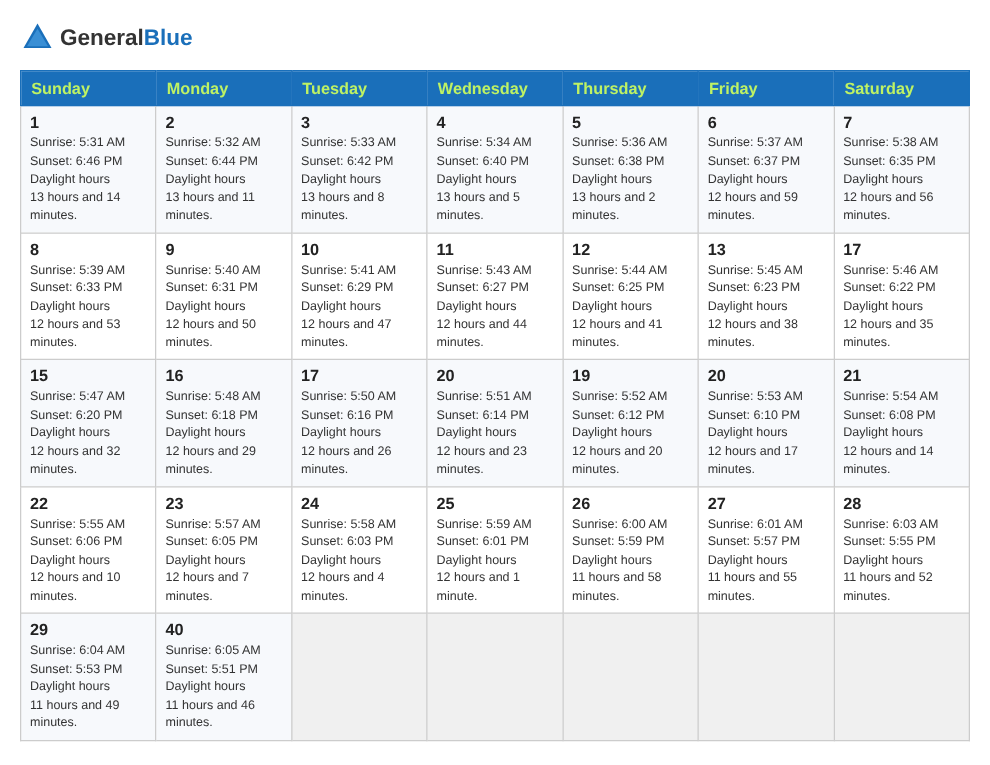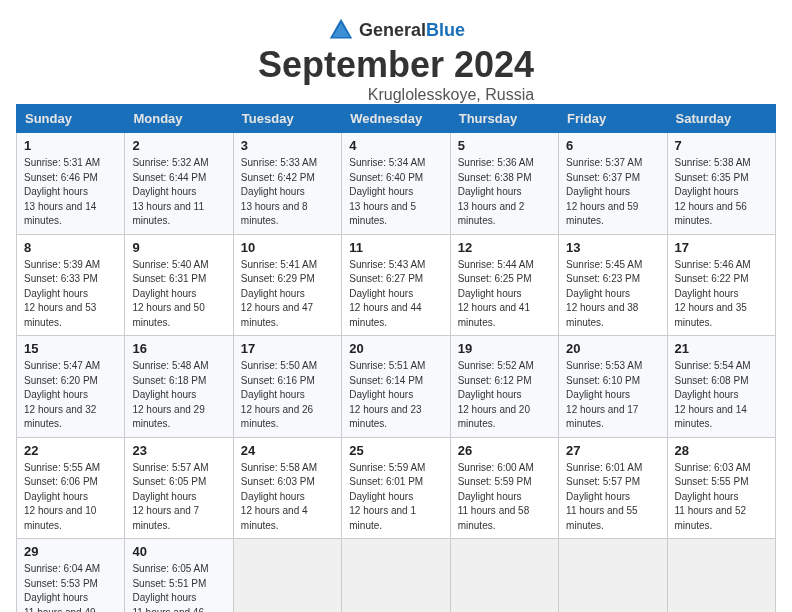--- a/index.html
+++ b/index.html
@@ -6,22 +6,22 @@
     body {
       font-family: Arial, sans-serif;
       background: #fff;
       width: 792px;
       min-height: 612px;
       padding: 16px;
     }
     .header {
       display: flex;
       justify-content: space-between;
-      align-items: center;
-      flex-direction: column;
+      align-items: flex-end;
+      margin-bottom: 12px;
     }
     .logo {
       display: flex;
       align-items: center;
       gap: 4px;
     }
     .logo-text-general { font-size: 18px; font-weight: bold; color: #333; }
     .logo-text-blue { font-size: 18px; font-weight: bold; color: #1a6fba; }
     .logo-icon {
       width: 28px;
@@ -30,21 +30,21 @@
     .title-block { text-align: right; }
     .month-title { font-size: 36px; font-weight: bold; color: #333; }
     .location-title { font-size: 16px; color: #555; }
     .calendar {
       width: 100%;
       border-collapse: collapse;
       table-layout: fixed;
     }
     .calendar th {
       background-color: #1a6fba;
-      color: #e5e5e5;
+      color: #bef264;
       text-align: left;
       padding: 6px 8px;
       font-size: 13px;
       font-weight: bold;
       border: 1px solid #1a6fba;
     }
     .calendar td {
       vertical-align: top;
       padding: 5px 7px;
       border: 1px solid #ccc;
@@ -81,24 +81,20 @@
 
 <div class="header">
   <div class="logo">
     <svg class="logo-icon" viewBox="0 0 40 40">
       <polygon points="20,4 36,32 4,32" fill="#1a6fba"></polygon>
       <polygon points="20,10 32,30 8,30" fill="#5aaff0" opacity="0.5"></polygon>
     </svg>
     <span>
       <span class="logo-text-general">General</span><span class="logo-text-blue">Blue</span>
     </span>
-  </div>
-  <div class="title-block">
-    <div class="month-title">September 2024</div>
-    <div class="location-title">Kruglolesskoye, Russia</div>
   </div>
 </div>
 
 <table class="calendar">
   <thead>
     <tr>
       <th>Sunday</th>
       <th>Monday</th>
       <th>Tuesday</th>
       <th>Wednesday</th>

